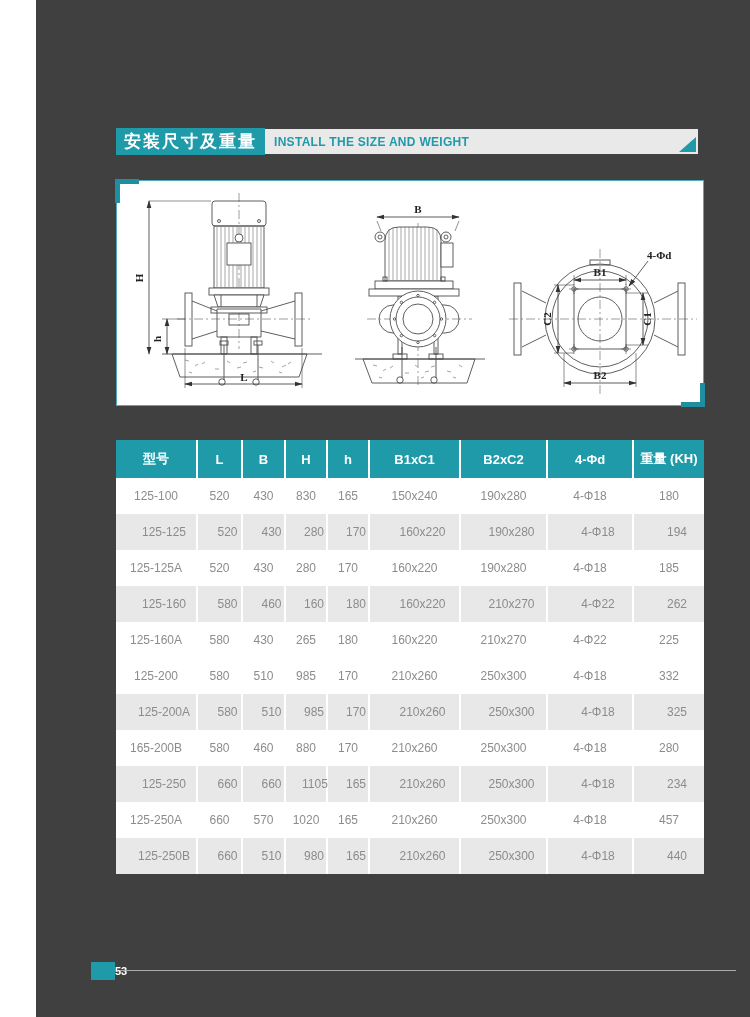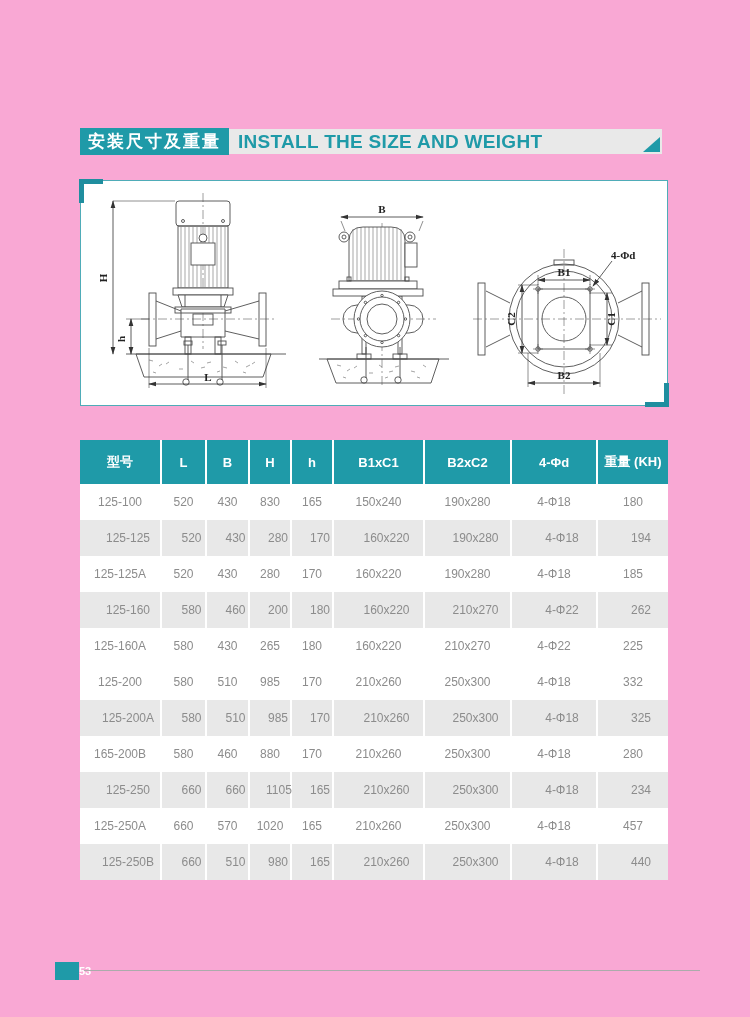--- a/index.html
+++ b/index.html
@@ -2,36 +2,36 @@
 <html><head>
 <meta charset="utf-8">
 <style>
   * { margin:0; padding:0; box-sizing:border-box; }
   html,body { background:#ffffff; }
   body {
     width:750px; height:1017px; position:relative;
     font-family:"Liberation Sans", sans-serif;
     overflow:hidden;
   }
-  .page { position:absolute; inset:0; background:#f9a8d4; }
+  .page { position:absolute; inset:0; background:#404040;margin-left:36px; }
 
   
   .section-header {
     position:absolute; left:80px; top:129px; width:582px; height:25px;
     background:#E9E9E9; display:flex; align-items:center;
   }
   .zh-block {
     position:absolute; left:0; top:-1px; height:27px;
     background:#1F9AA8; color:#fff;
     font-size:17px; font-weight:bold; line-height:27px;
     padding:0 8px; letter-spacing:2px; white-space:nowrap;
   }
   .en-title {
     margin-left:158px; color:#1F9AA8; font-weight:bold;
-    font-size:19px; letter-spacing:0.3px; white-space:nowrap;
+    font-size:12px; letter-spacing:0.3px; white-space:nowrap;
   }
   .corner-tri {
     position:absolute; right:2px; bottom:2px; width:0; height:0;
     border-left:17px solid transparent; border-bottom:15px solid #1F9AA8;
   }
 
   
   .diagram-box {
     position:absolute; left:80px; top:180px; width:588px; height:226px;
     border:1px solid #4FACB8; background:#fff;
@@ -46,21 +46,21 @@
   }
   .diagram-box svg { display:block; }
 
   
   .dim-table {
     position:absolute; left:80px; top:440px; width:588px;
     border-collapse:separate; border-spacing:0; table-layout:fixed;
   }
   .dim-table th {
     background:#1F9AA8; color:#fff; font-size:13px; font-weight:bold;
-    height:44px; text-align:center; border-right:2px solid #fff;
+    height:38px; text-align:center; border-right:2px solid #fff;
   }
   .dim-table th:last-child { border-right:none; }
   .dim-table td {
     height:36px; text-align:center; font-size:12px; color:#8C8C8C;
     background:#fff; border-right:2px solid #fff;
   }
   .dim-table td:last-child { border-right:none; }
   .dim-table tr.alt td { background:#E8E8E8;padding-left:16px; }
 
   
@@ -308,21 +308,21 @@
           <td>170</td>
           <td>160x220</td>
           <td>190x280</td>
           <td>4-Φ18</td>
           <td>185</td>
         </tr>
         <tr class="alt">
           <td>125-160</td>
           <td>580</td>
           <td>460</td>
-          <td>200</td>
+          <td>160</td>
           <td>180</td>
           <td>160x220</td>
           <td>210x270</td>
           <td>4-Φ22</td>
           <td>262</td>
         </tr>
         <tr>
           <td>125-160A</td>
           <td>580</td>
           <td>430</td>

